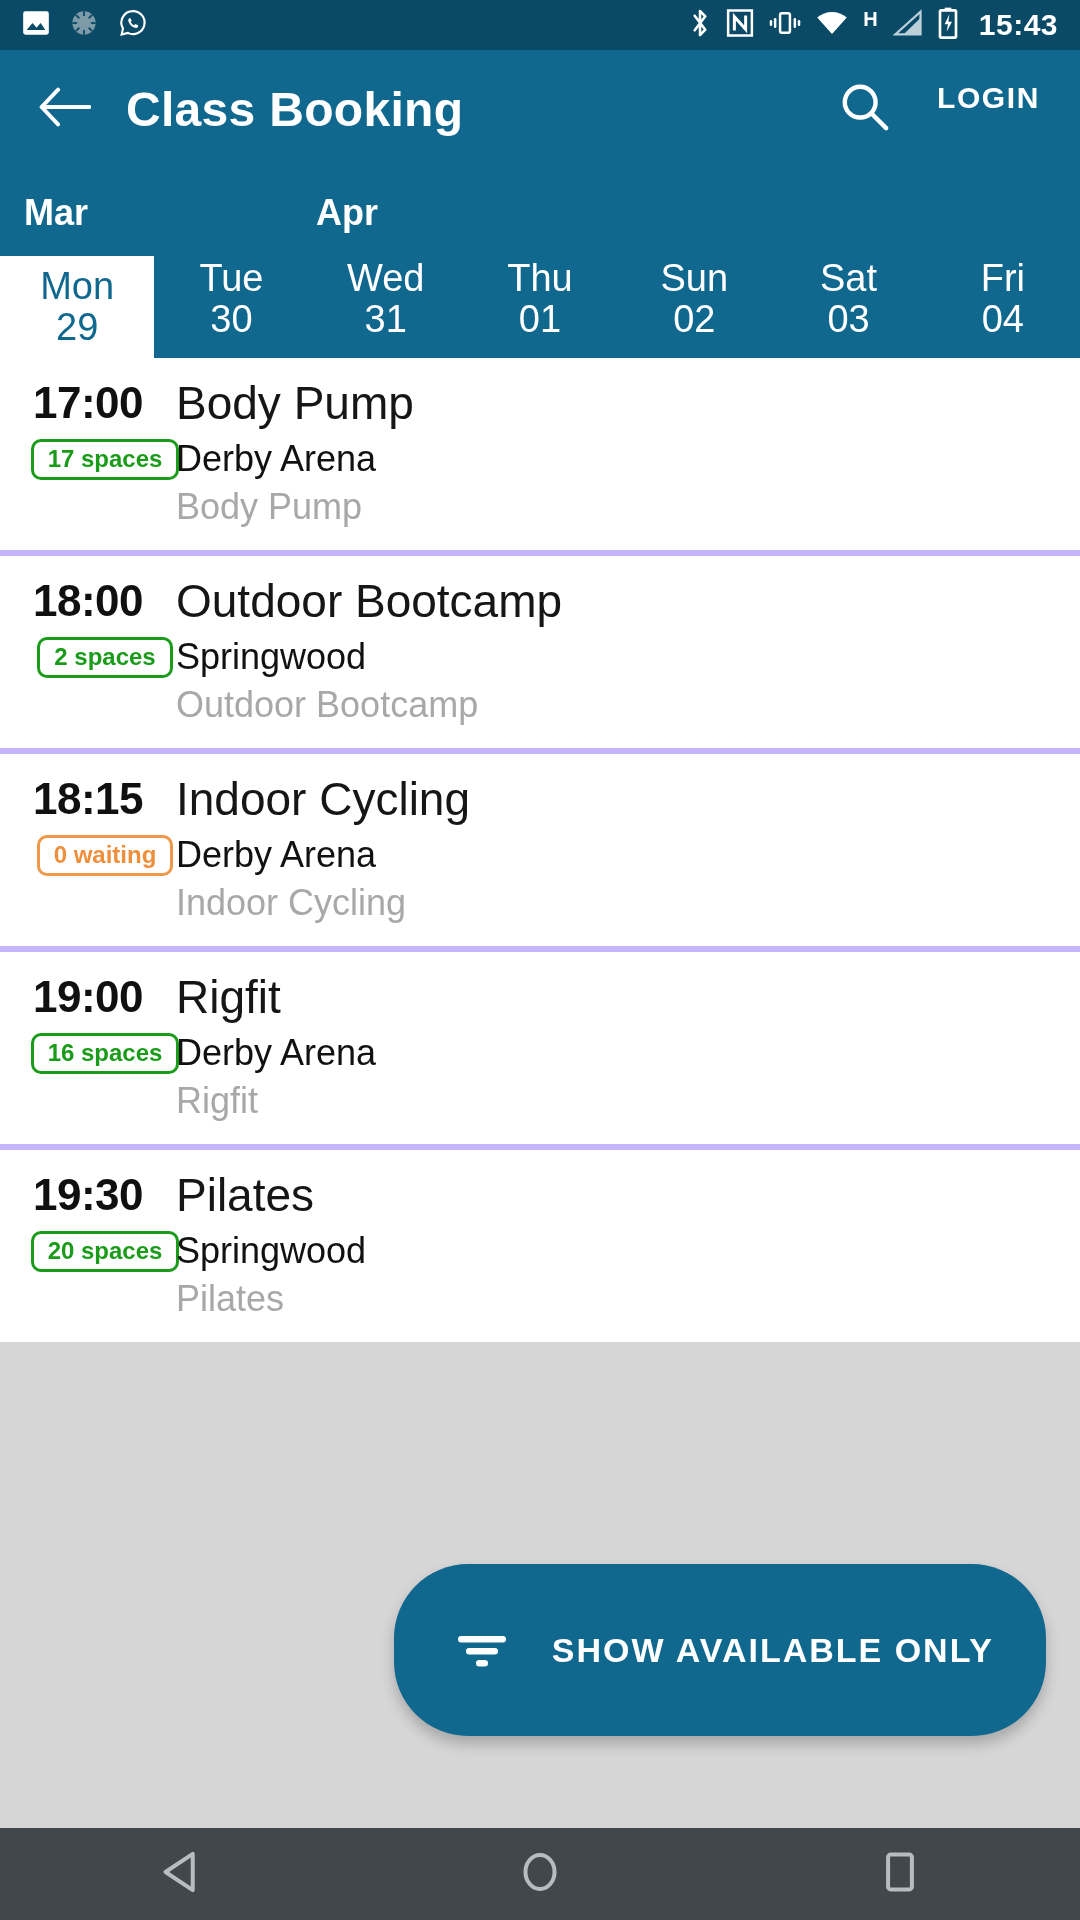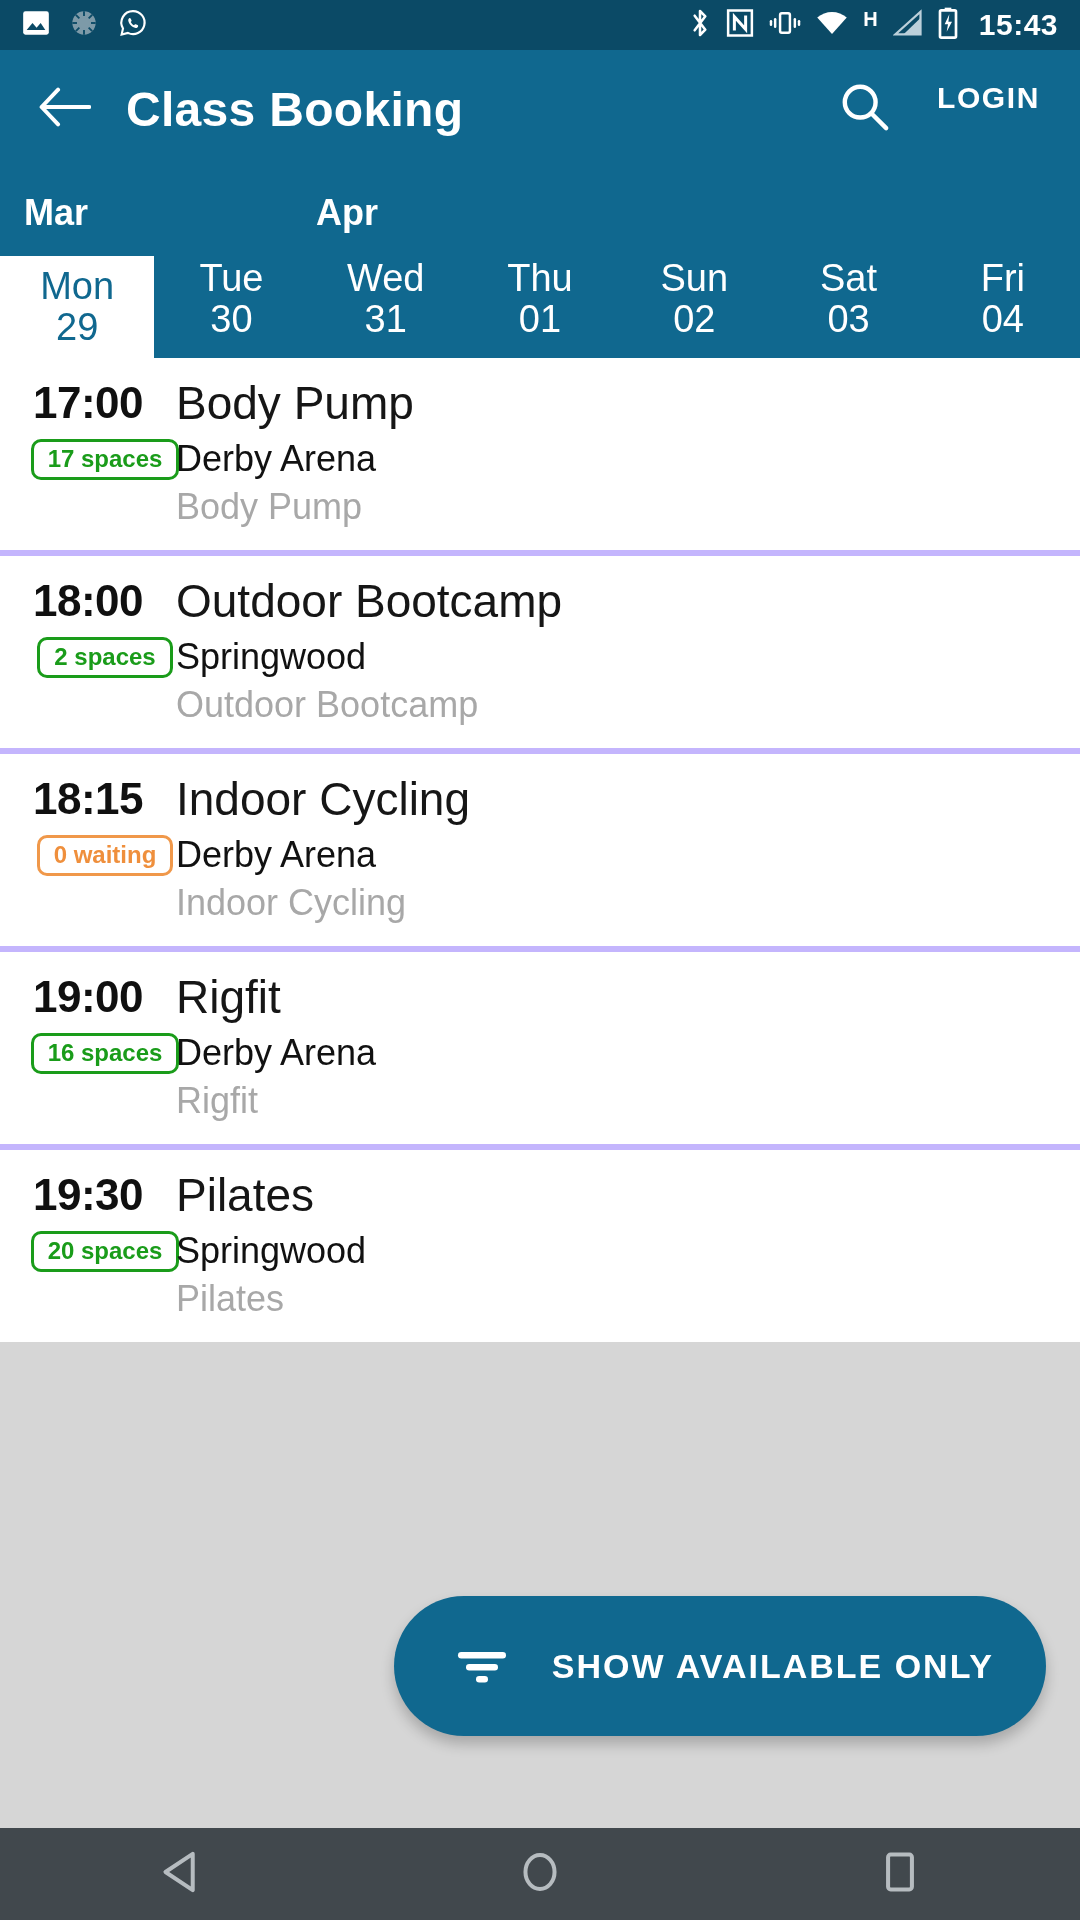--- a/index.html
+++ b/index.html
@@ -80,21 +80,21 @@
   .badge.waiting{ border-color:#f0984a; color:#ef8f3c; }
   .venue{ font-size:36px; color:#111; }
   .row-line3{ display:flex; margin-top:6px; }
   .desc-spacer{ width:176px; min-width:176px; }
   .desc{ font-size:36px; color:#a8a8a8; }
 
   
   .filler{ flex:1 1 auto; background:#d6d6d6; position:relative; }
   .fab{
     position:absolute; right:34px; bottom:92px;
-    height:140px; min-width:540px;
+    height:172px; min-width:540px;
     background:#10688f; color:#fff; border-radius:74px;
     display:flex; align-items:center; padding:0 52px 0 62px;
     box-shadow:0 8px 14px rgba(0,0,0,.22);
     cursor:pointer;
   }
   .fab-icon{ margin-right:44px; display:flex; align-items:center; }
   .fab-label{ font-size:34px; font-weight:700; letter-spacing:2px; white-space:nowrap; }
 
   
   .navbar{

